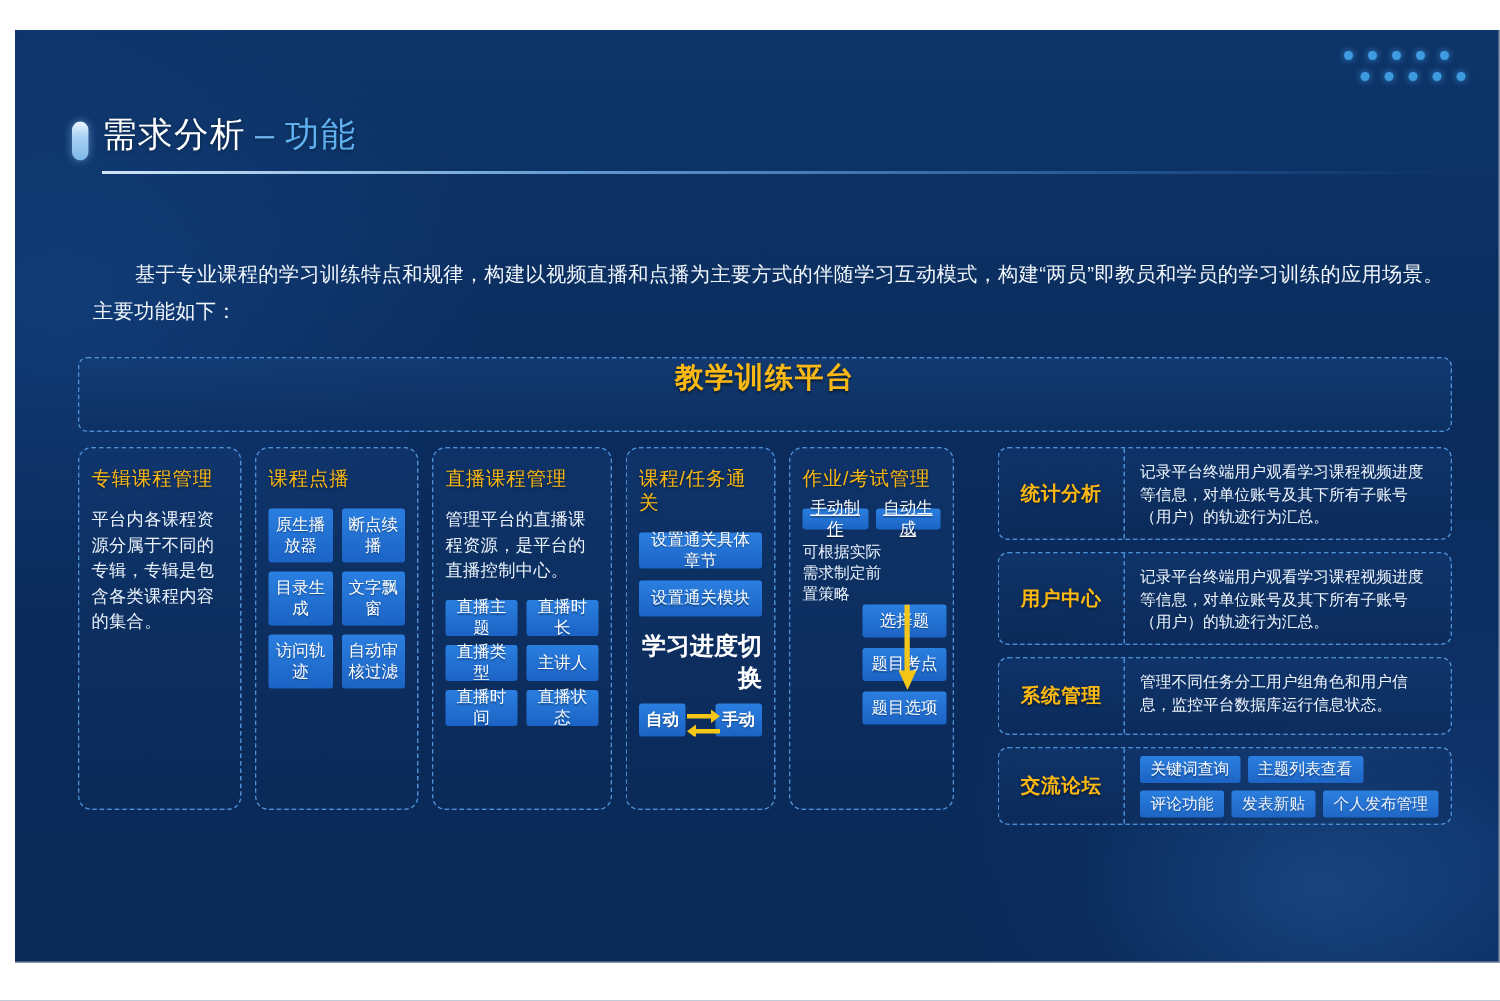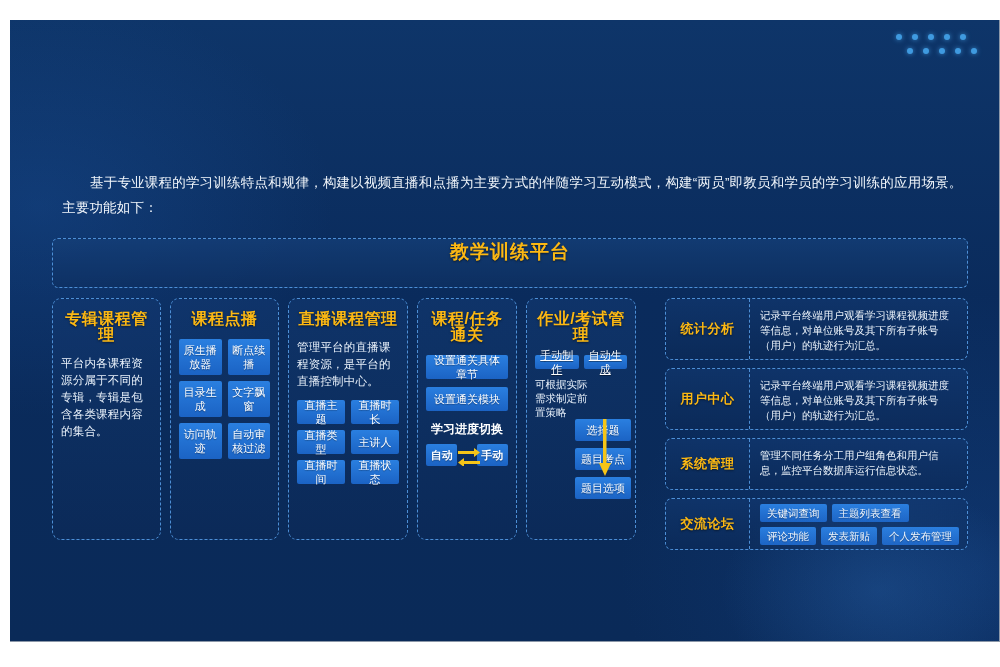--- a/index.html
+++ b/index.html
@@ -49,35 +49,35 @@
     text-shadow:0 1px 2px rgba(0,0,0,.55);}
 
   
   .cols{position:absolute;left:42px;top:278px;display:flex;gap:9px;}
   .col{width:109px;height:242px;border:1px dashed #4d8fd6;border-radius:9px;box-sizing:border-box;
     background:linear-gradient(180deg,rgba(18,56,112,.65),rgba(12,42,88,.65));
     padding:12px 8px 0 8px;}
   .col.w3{width:120px;}
   .col.w4{width:100px;}
   .col.w5{width:110px;}
-  .col-title{text-align:center;font-size:16px;font-weight:bold;color:#fcb813;
+  .col-title{text-align:left;font-size:13px;font-weight:normal;color:#fcb813;
     letter-spacing:.5px;text-shadow:0 1px 2px rgba(0,0,0,.5);margin-bottom:12px;line-height:16px;}
   .col-desc{font-size:11.5px;line-height:17px;color:#eaf2fb;letter-spacing:.2px;}
 
   .btn{background:linear-gradient(180deg,#2a7fe0 0%,#1b63c4 100%);
     color:#ffffff;font-size:11px;line-height:14px;text-align:center;
     border-radius:2px;padding:5px 3px;box-sizing:border-box;
     display:flex;align-items:center;justify-content:center;
     text-shadow:0 1px 1px rgba(0,0,0,.35);}
   .grid2{display:flex;flex-wrap:wrap;gap:6px;justify-content:center;}
   .grid2 .btn{width:calc(50% - 3px);height:36px;}
   .stack .btn{width:100%;margin-bottom:8px;height:24px;}
 
   
-  .toggle-title{text-align:center;font-size:12px;font-weight:bold;color:#ffffff;margin:10px 0 6px;}
+  .toggle-title{text-align:right;font-size:16px;font-weight:bold;color:#ffffff;margin:10px 0 6px;}
   .toggle{display:flex;align-items:center;justify-content:space-between;font-weight:bold;}
   .toggle .btn{width:38px;height:22px;font-size:11px;}
   .arrows{width:24px;height:22px;position:relative;}
   .arrows svg{position:absolute;left:0;top:2px;}
 
   
   .row-2{display:flex;gap:5px;}
   .row-2 .btn{flex:1;height:14px;text-decoration:underline;}
   .note{font-size:10.5px;line-height:14px;color:#e8f1fb;margin-top:8px;width:62px;}
   .c5-flow{position:relative;margin-top:-30px;}
@@ -101,20 +101,27 @@
 
   .corner-glow{position:absolute;right:-40px;bottom:-60px;width:320px;height:220px;
     background:radial-gradient(ellipse at center, rgba(60,130,210,.22) 0%, rgba(60,130,210,0) 70%);
     pointer-events:none;}
 </style>
 </head>
 <body>
 
 <div class="slide">
 
+  <div class="hdr">
+    <div class="hdr-pill"></div>
+    <div class="hdr-txt">
+      <span>需求分析</span><span class="sep">–</span><span class="sub">功能</span>
+    </div>
+    <div class="hdr-rule"></div>
+  </div>
 
   <div class="dots">
     <div class="row">
         <i></i>
         <i></i>
         <i></i>
         <i></i>
         <i></i>
       </div>
     <div class="row r2">

